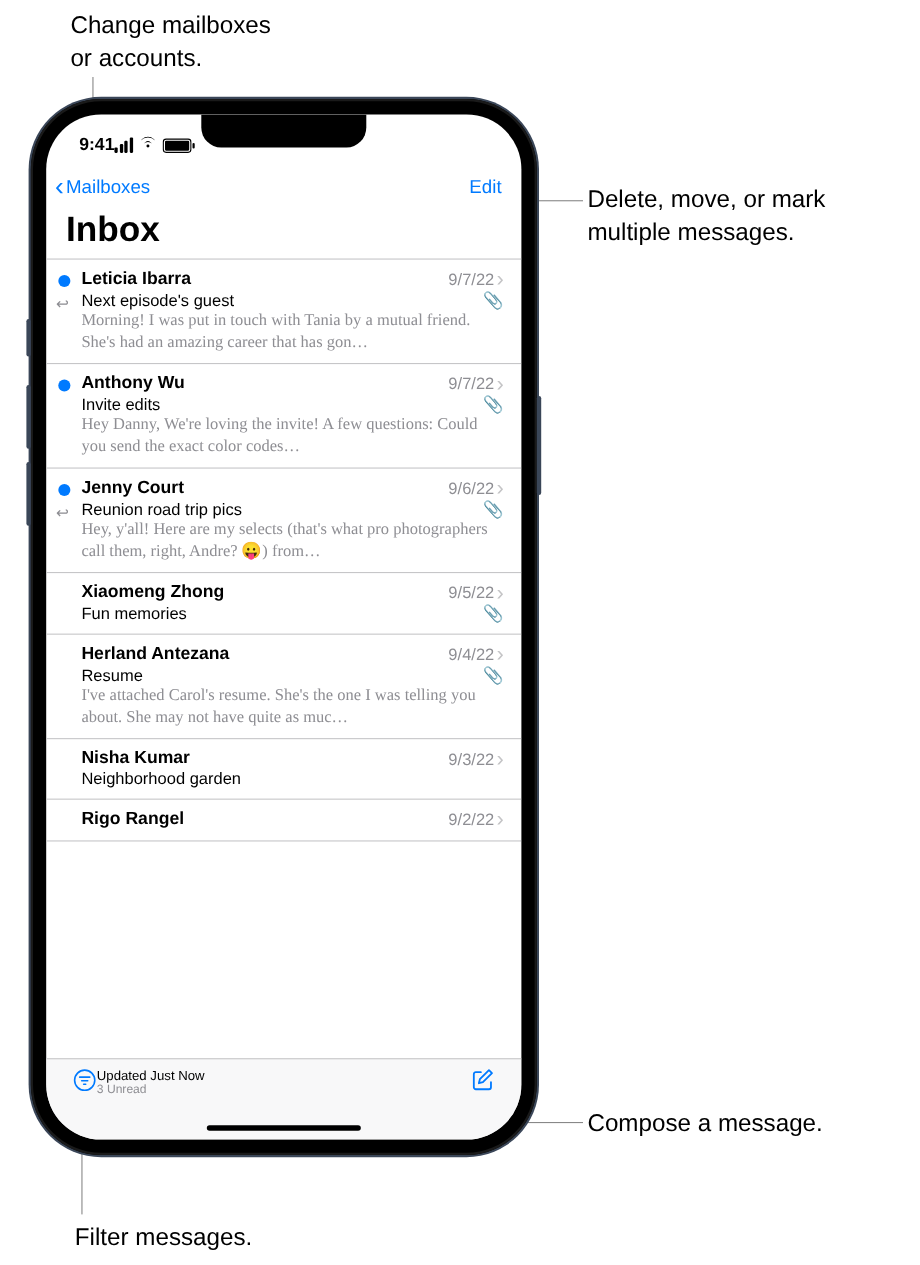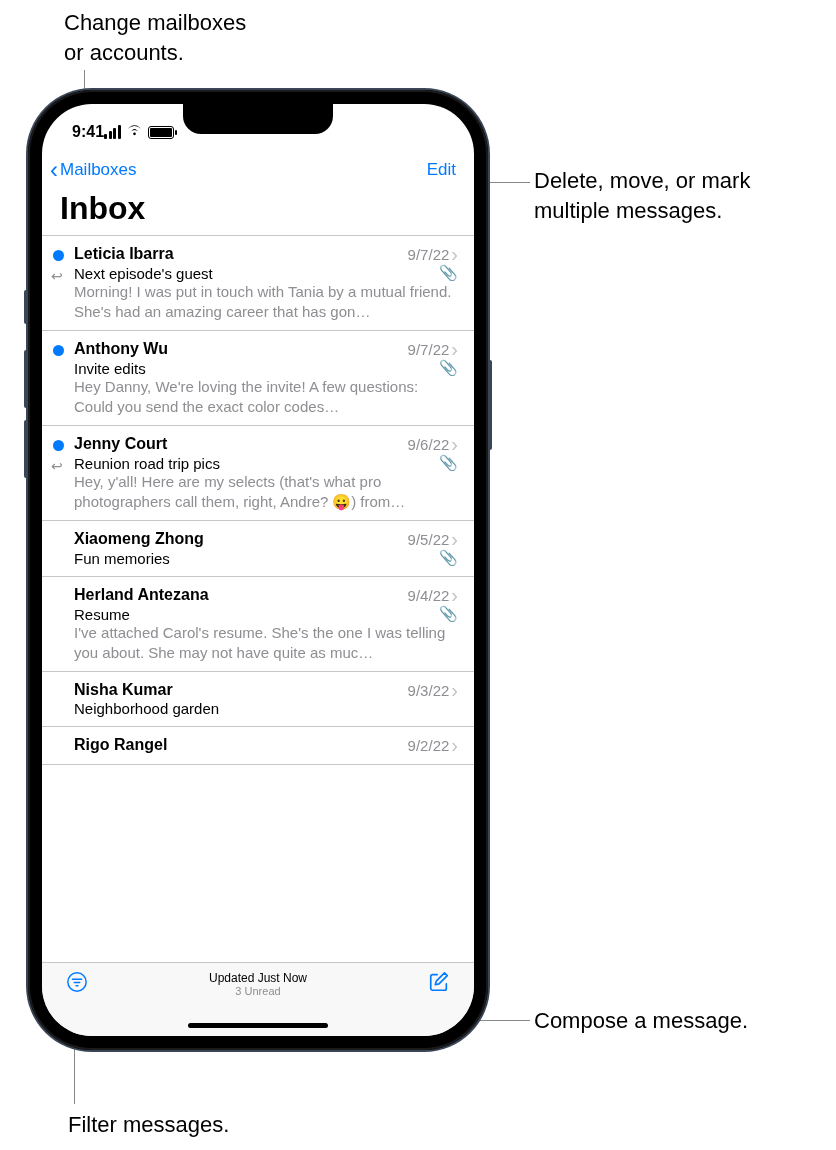--- a/index.html
+++ b/index.html
@@ -139,33 +139,34 @@
   .subject { font-size: 15px; color: #000; }
   .paperclip { color: #8e8e93; font-size: 15px; }
   .preview {
     font-size: 15px;
     color: #8e8e93;
     line-height: 1.3;
     display: -webkit-box;
     -webkit-line-clamp: 2;
     -webkit-box-orient: vertical;
     overflow: hidden;
+    font-family: Liberation Serif, serif;
   }
   
   .toolbar {
     height: 74px;
     background: #f6f6f7cc;
     border-top: 0.5px solid #c6c6c8;
     display: flex;
     justify-content: space-between;
     align-items: flex-start;
     padding: 8px 24px 0 24px;
     position: relative;
   }
-  .toolbar-center { text-align: center; font-size: 12px; color: #000; flex:1; }
+  .toolbar-center { text-align: left; font-size: 12px; color: #000; flex:1; }
   .toolbar-center .sub { font-size: 11px; color: #8e8e93; }
   .icon-btn { color: #007aff; }
   .filter-icon svg, .compose-icon svg { width: 22px; height: 22px; }
   .home-indicator {
     position: absolute;
     bottom: 8px;
     left: 50%;
     transform: translateX(-50%);
     width: 140px;
     height: 5px;

